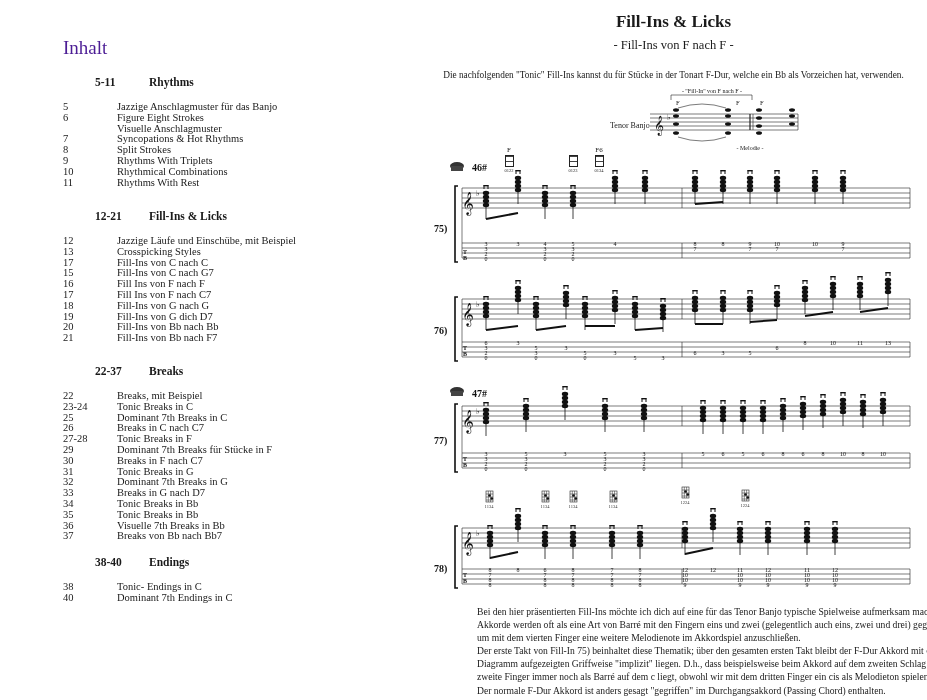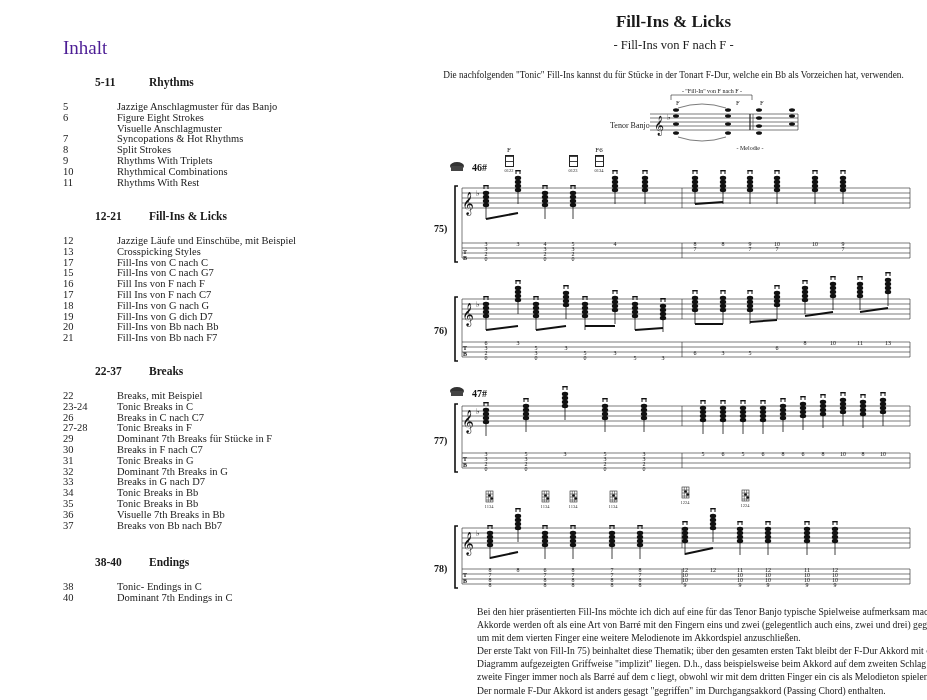--- a/index.html
+++ b/index.html
@@ -123,20 +123,24 @@
       <span>Breaks</span>
     </div>
     <div class="toc-items">
       <div class="toc-item">
           <span class="pg">22</span>
           <span>Breaks, mit Beispiel</span>
         </div>
       <div class="toc-item">
           <span class="pg">23-24</span>
           <span>Tonic Breaks in C</span>
+        </div>
+      <div class="toc-item">
+          <span class="pg">25</span>
+          <span>Dominant 7th Breaks in C</span>
         </div>
       <div class="toc-item">
           <span class="pg">26</span>
           <span>Breaks in C nach C7</span>
         </div>
       <div class="toc-item">
           <span class="pg">27-28</span>
           <span>Tonic Breaks in F</span>
         </div>
       <div class="toc-item">

